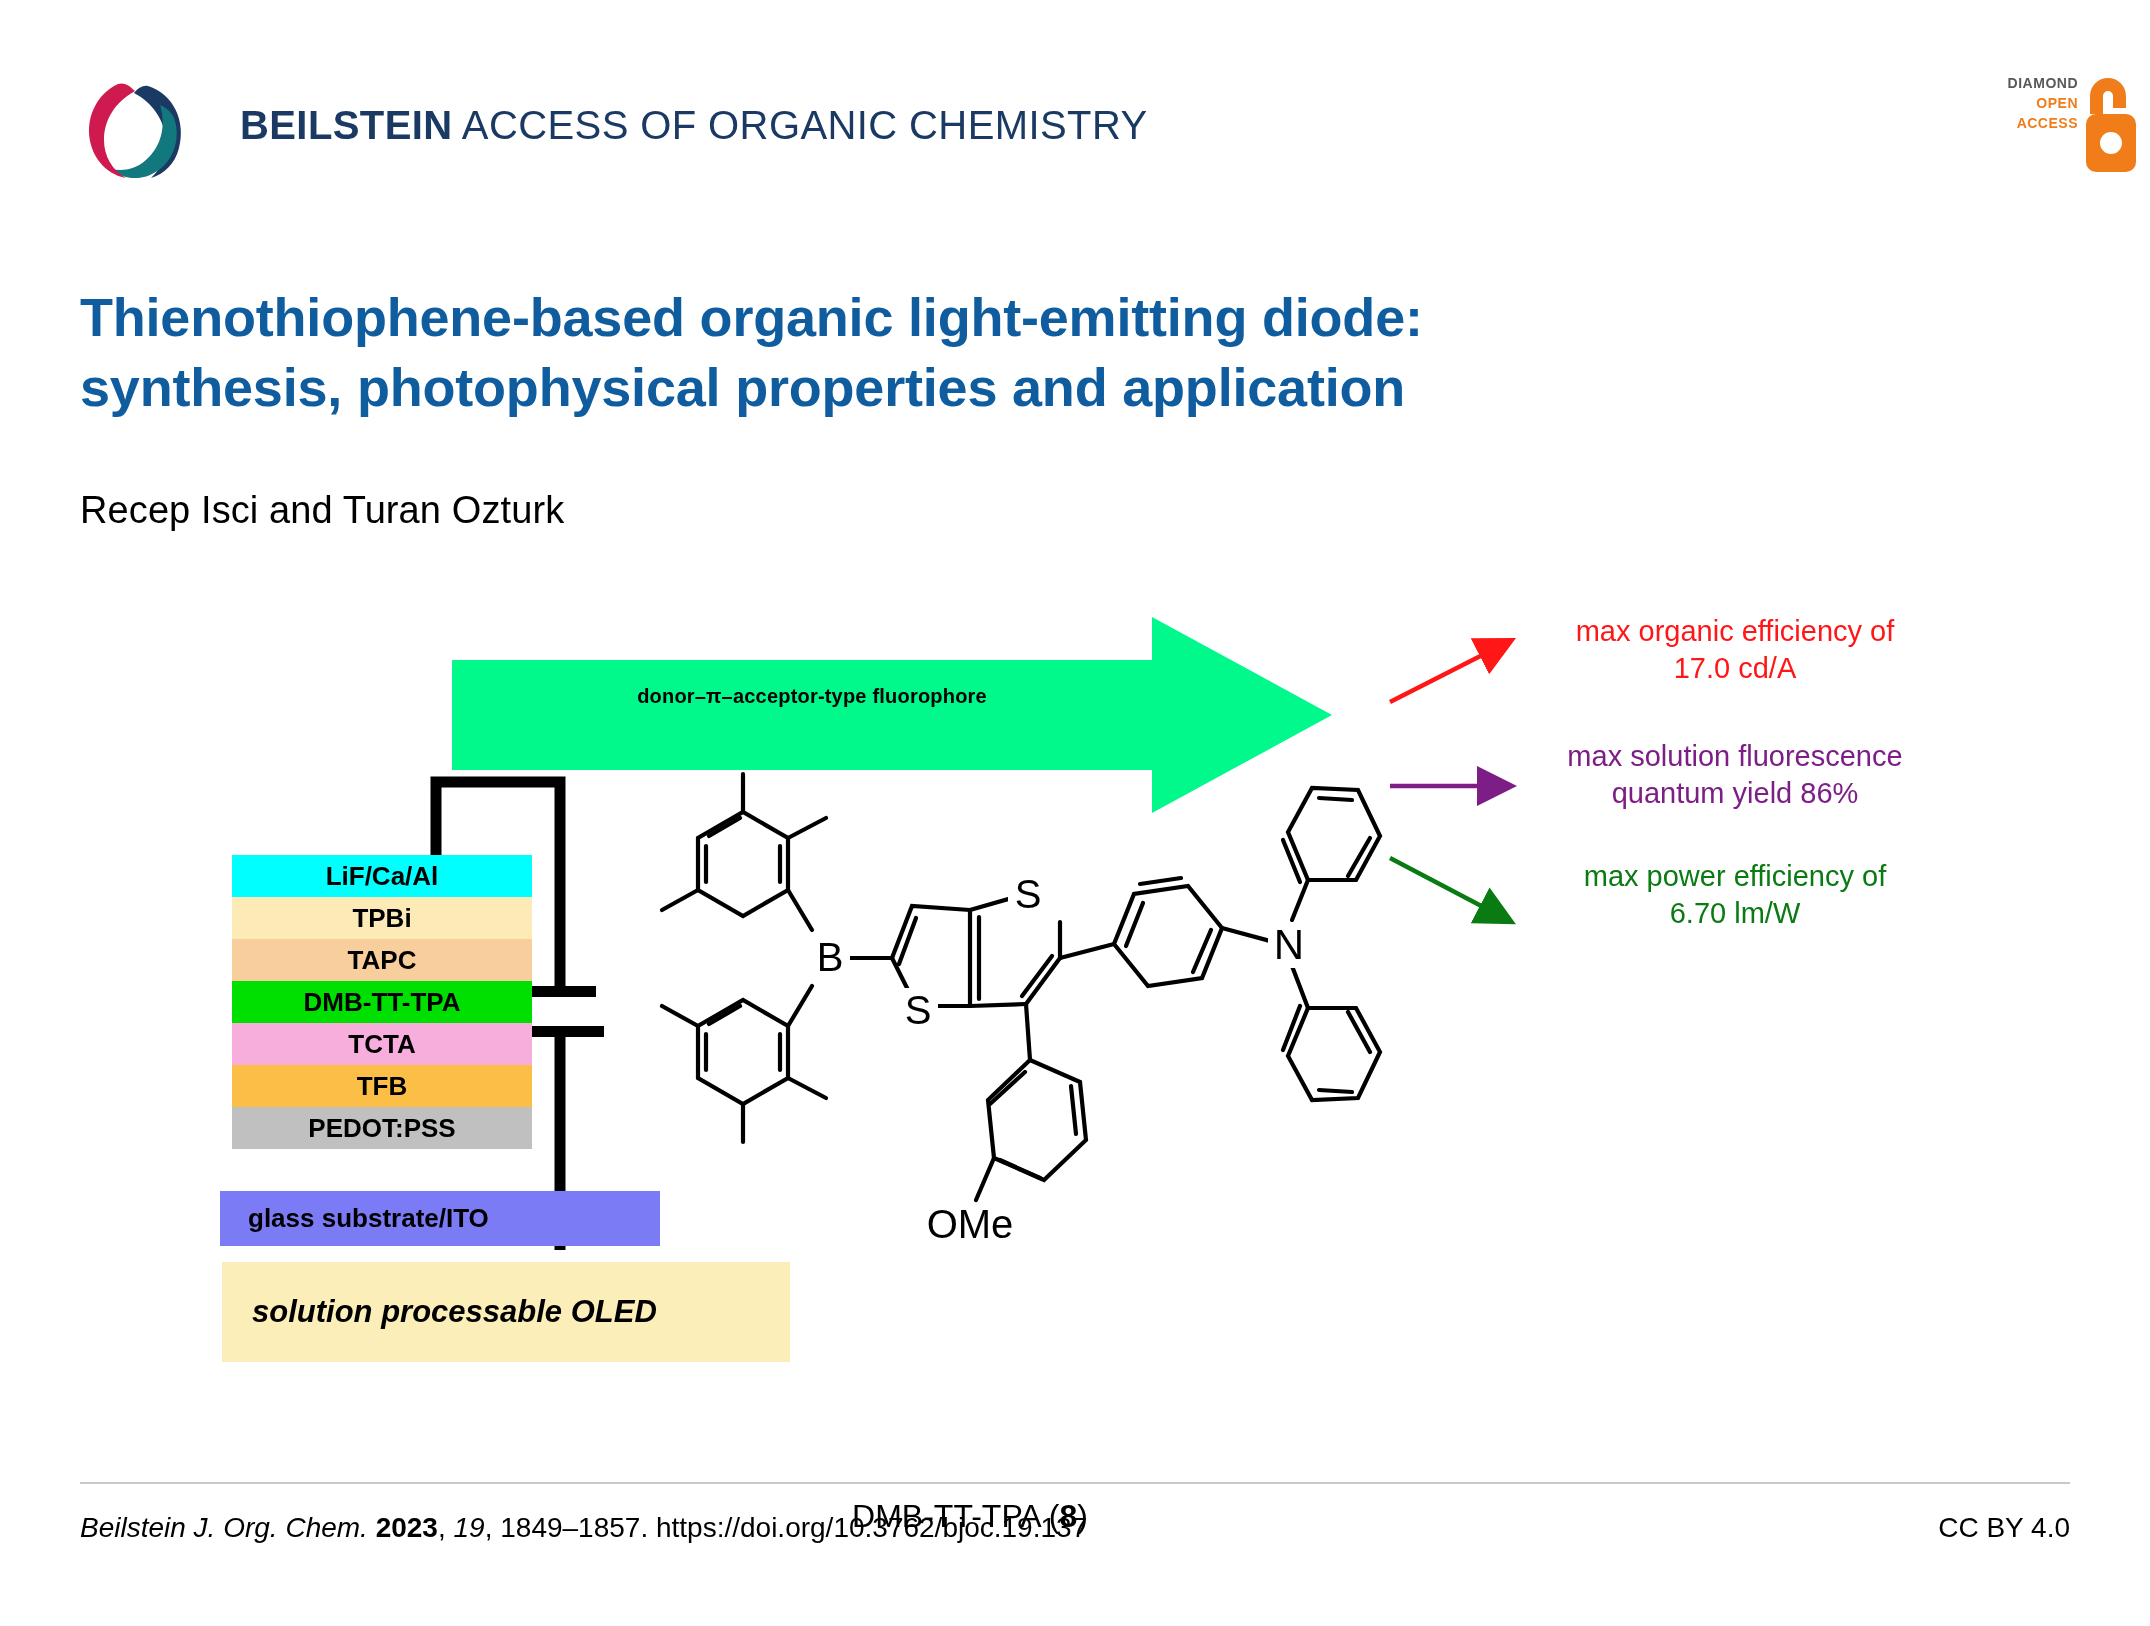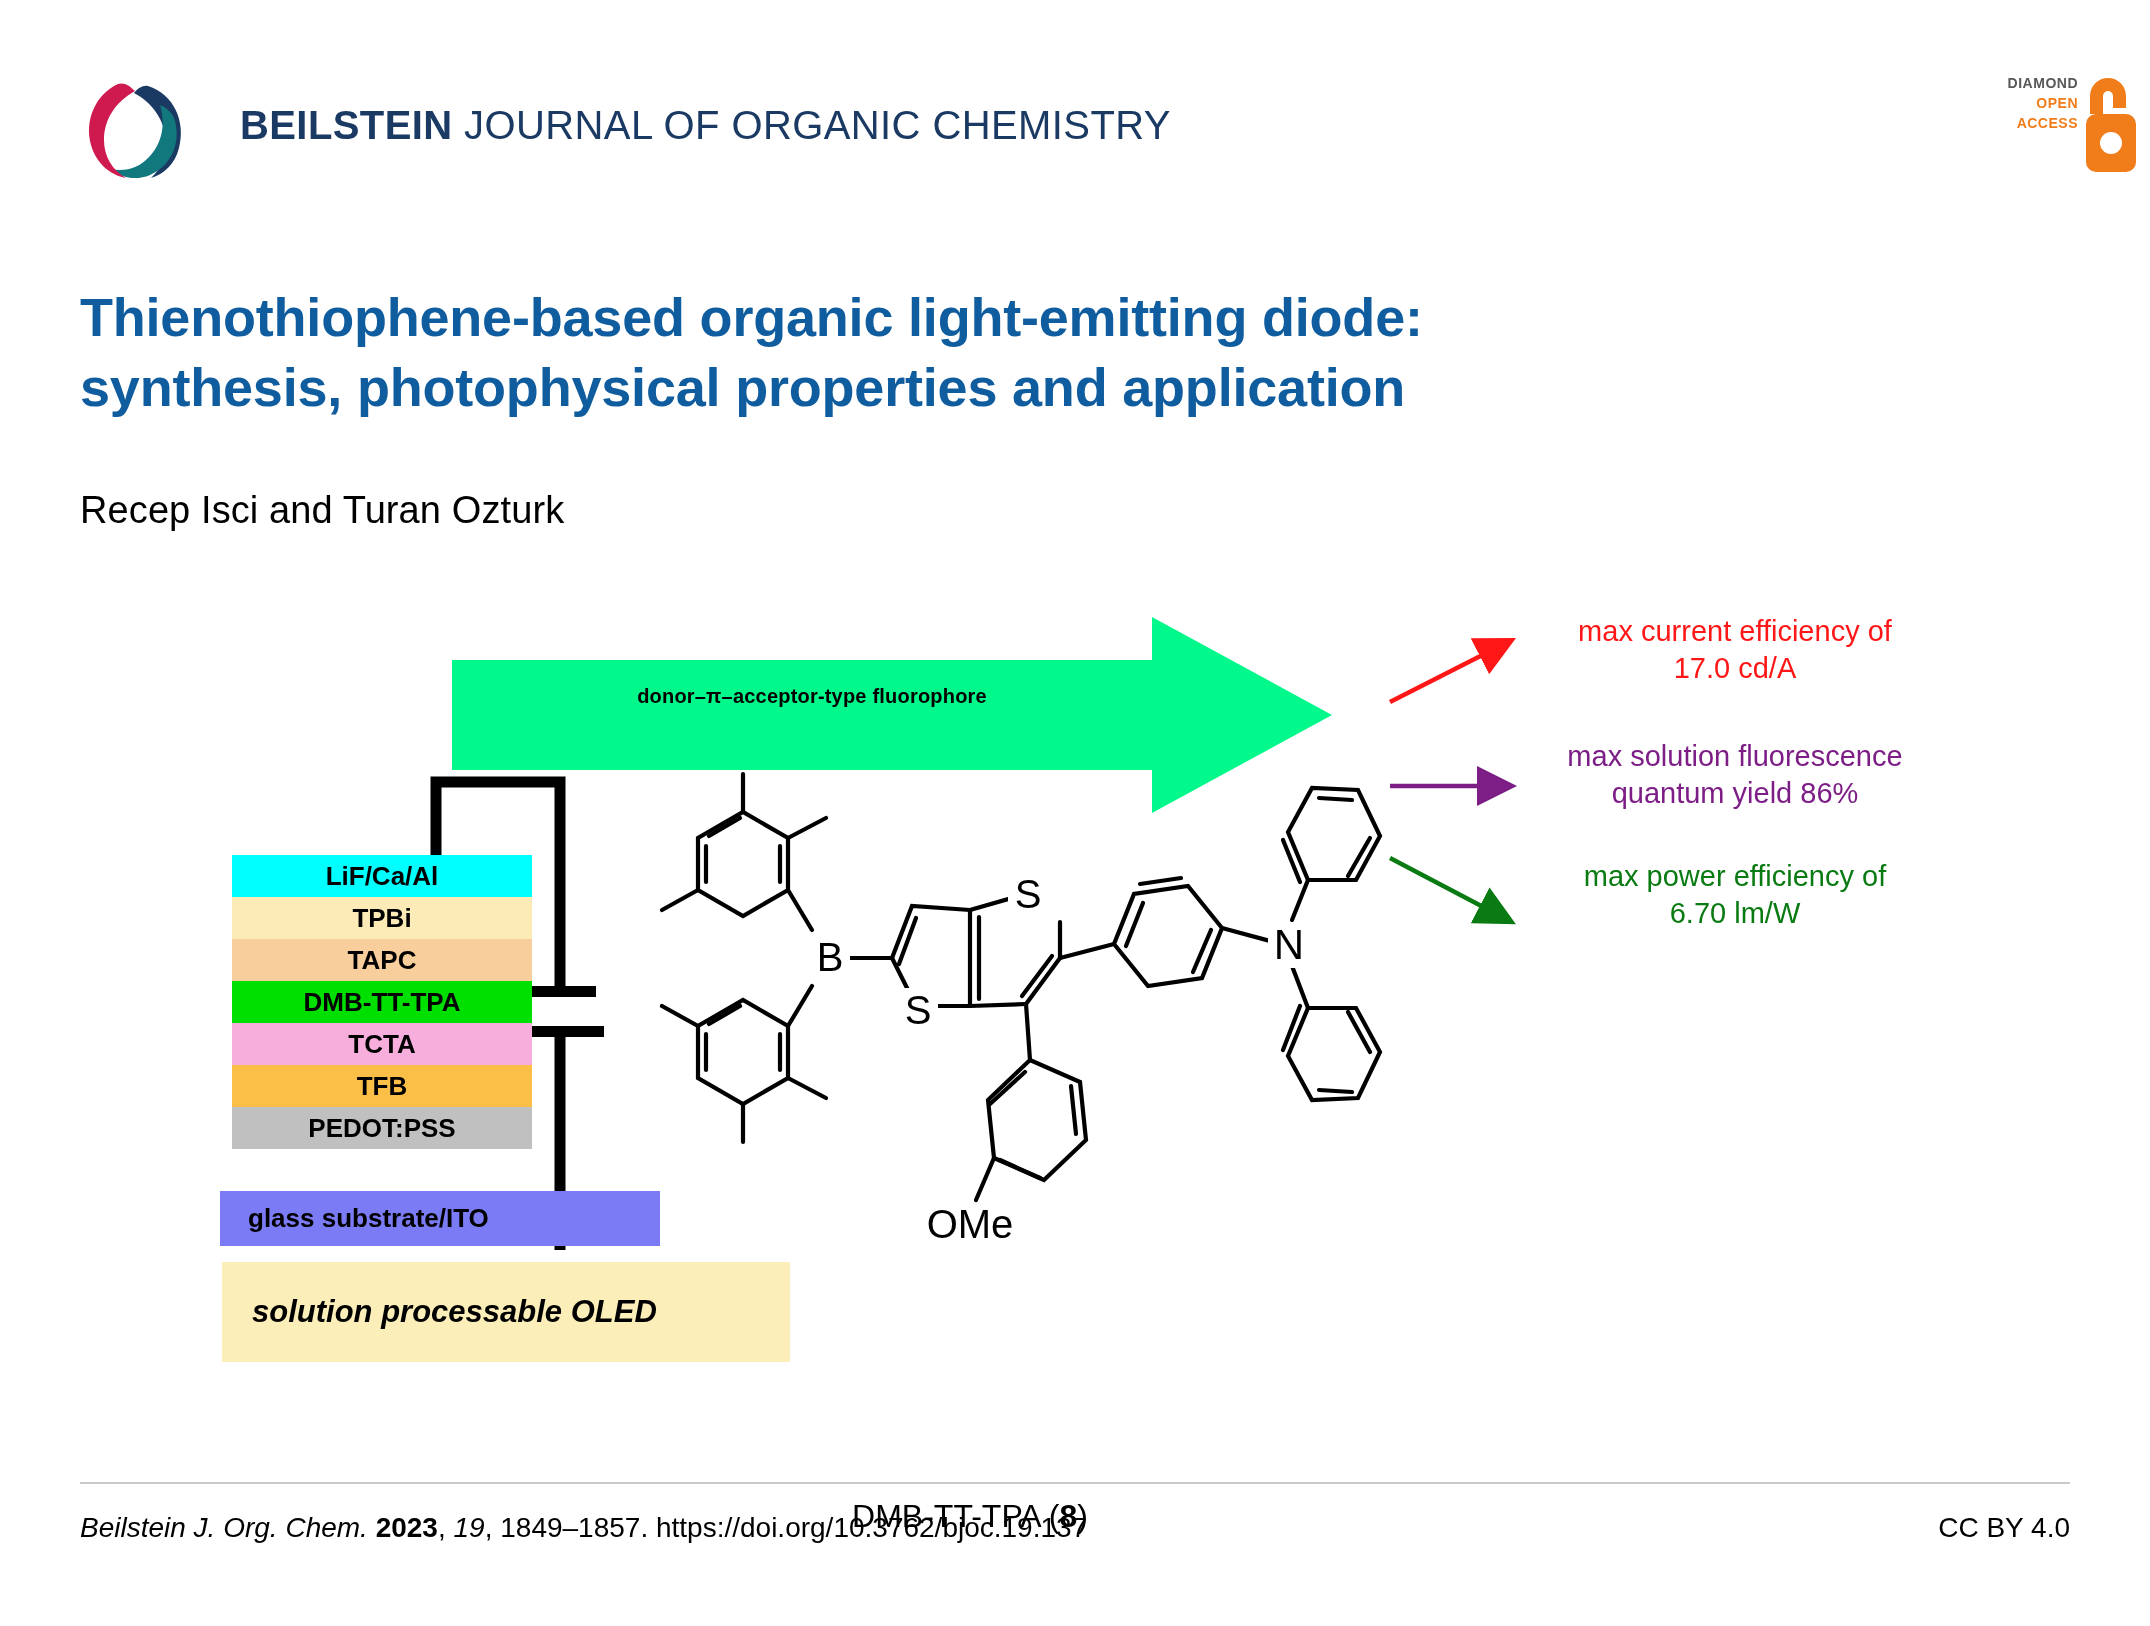--- a/index.html
+++ b/index.html
@@ -197,21 +197,21 @@
 
 <div id="masthead">
 
   <svg id="journal-logo" viewBox="0 0 112 104" xmlns="http://www.w3.org/2000/svg">
     <path d="M70 8 C96 16 108 44 101 70 C97 86 86 96 73 100 C84 90 90 76 88 61 C86 42 75 25 56 15 C60 10 65 7 70 8 Z" fill="#1b3a63"></path>
     <path d="M96 40 C104 62 94 88 72 97 C58 103 43 100 33 91 C47 94 61 90 71 79 C84 66 88 46 82 27 C89 30 93 34 96 40 Z" fill="#11787e"></path>
     <path d="M40 6 C18 16 6 42 13 67 C18 85 32 97 48 100 C34 92 26 78 26 62 C26 42 37 24 57 13 C51 7 46 4 40 6 Z" fill="#cf1a50"></path>
   </svg>
 
   <div id="journal-name">
-    <span class="jn-bold">BEILSTEIN</span><span class="jn-rest"> JOURNAL OF ORGANIC CHEMISTRY</span>
+    <span class="jn-bold">BEILSTEIN</span><span class="jn-rest"> ACCESS OF ORGANIC CHEMISTRY</span>
   </div>
 
   <div id="oa-words">
     <div class="oa-diamond">DIAMOND</div>
     <div class="oa-open">OPEN</div>
     <div class="oa-access">ACCESS</div>
   </div>
 
   <svg id="oa-lock" viewBox="0 0 62 106" xmlns="http://www.w3.org/2000/svg">
     <path d="M10 44 L10 26 A18 18 0 0 1 46 26 L46 38 L33 38 L33 26 A5 5 0 0 0 23 26 L23 44 Z" fill="#f07d1a"></path>
@@ -351,21 +351,21 @@
       <marker id="ah-grn" markerWidth="9" markerHeight="9" refX="7" refY="4.5" orient="auto">
         <path d="M0,0 L9,4.5 L0,9 z" fill="#0a7a12"></path>
       </marker>
     </defs>
     <line x1="10" y1="112" x2="128" y2="52" stroke="#ff1616" stroke-width="4.5" marker-end="url(#ah-red)"></line>
     <line x1="10" y1="196" x2="128" y2="196" stroke="#7d1e87" stroke-width="4.5" marker-end="url(#ah-pur)"></line>
     <line x1="10" y1="268" x2="128" y2="330" stroke="#0a7a12" stroke-width="4.5" marker-end="url(#ah-grn)"></line>
   </svg>
 
   <div class="callout" id="callout-current" style="color: rgb(255, 22, 22);">
-    <div>max current efficiency of</div>
+    <div>max organic efficiency of</div>
     <div>17.0 cd/A</div>
   </div>
   <div class="callout" id="callout-quantum" style="color: rgb(125, 30, 135);">
     <div>max solution fluorescence</div>
     <div>quantum yield 86%</div>
   </div>
   <div class="callout" id="callout-power" style="color: rgb(10, 122, 18);">
     <div>max power efficiency of</div>
     <div>6.70 lm/W</div>
   </div>

